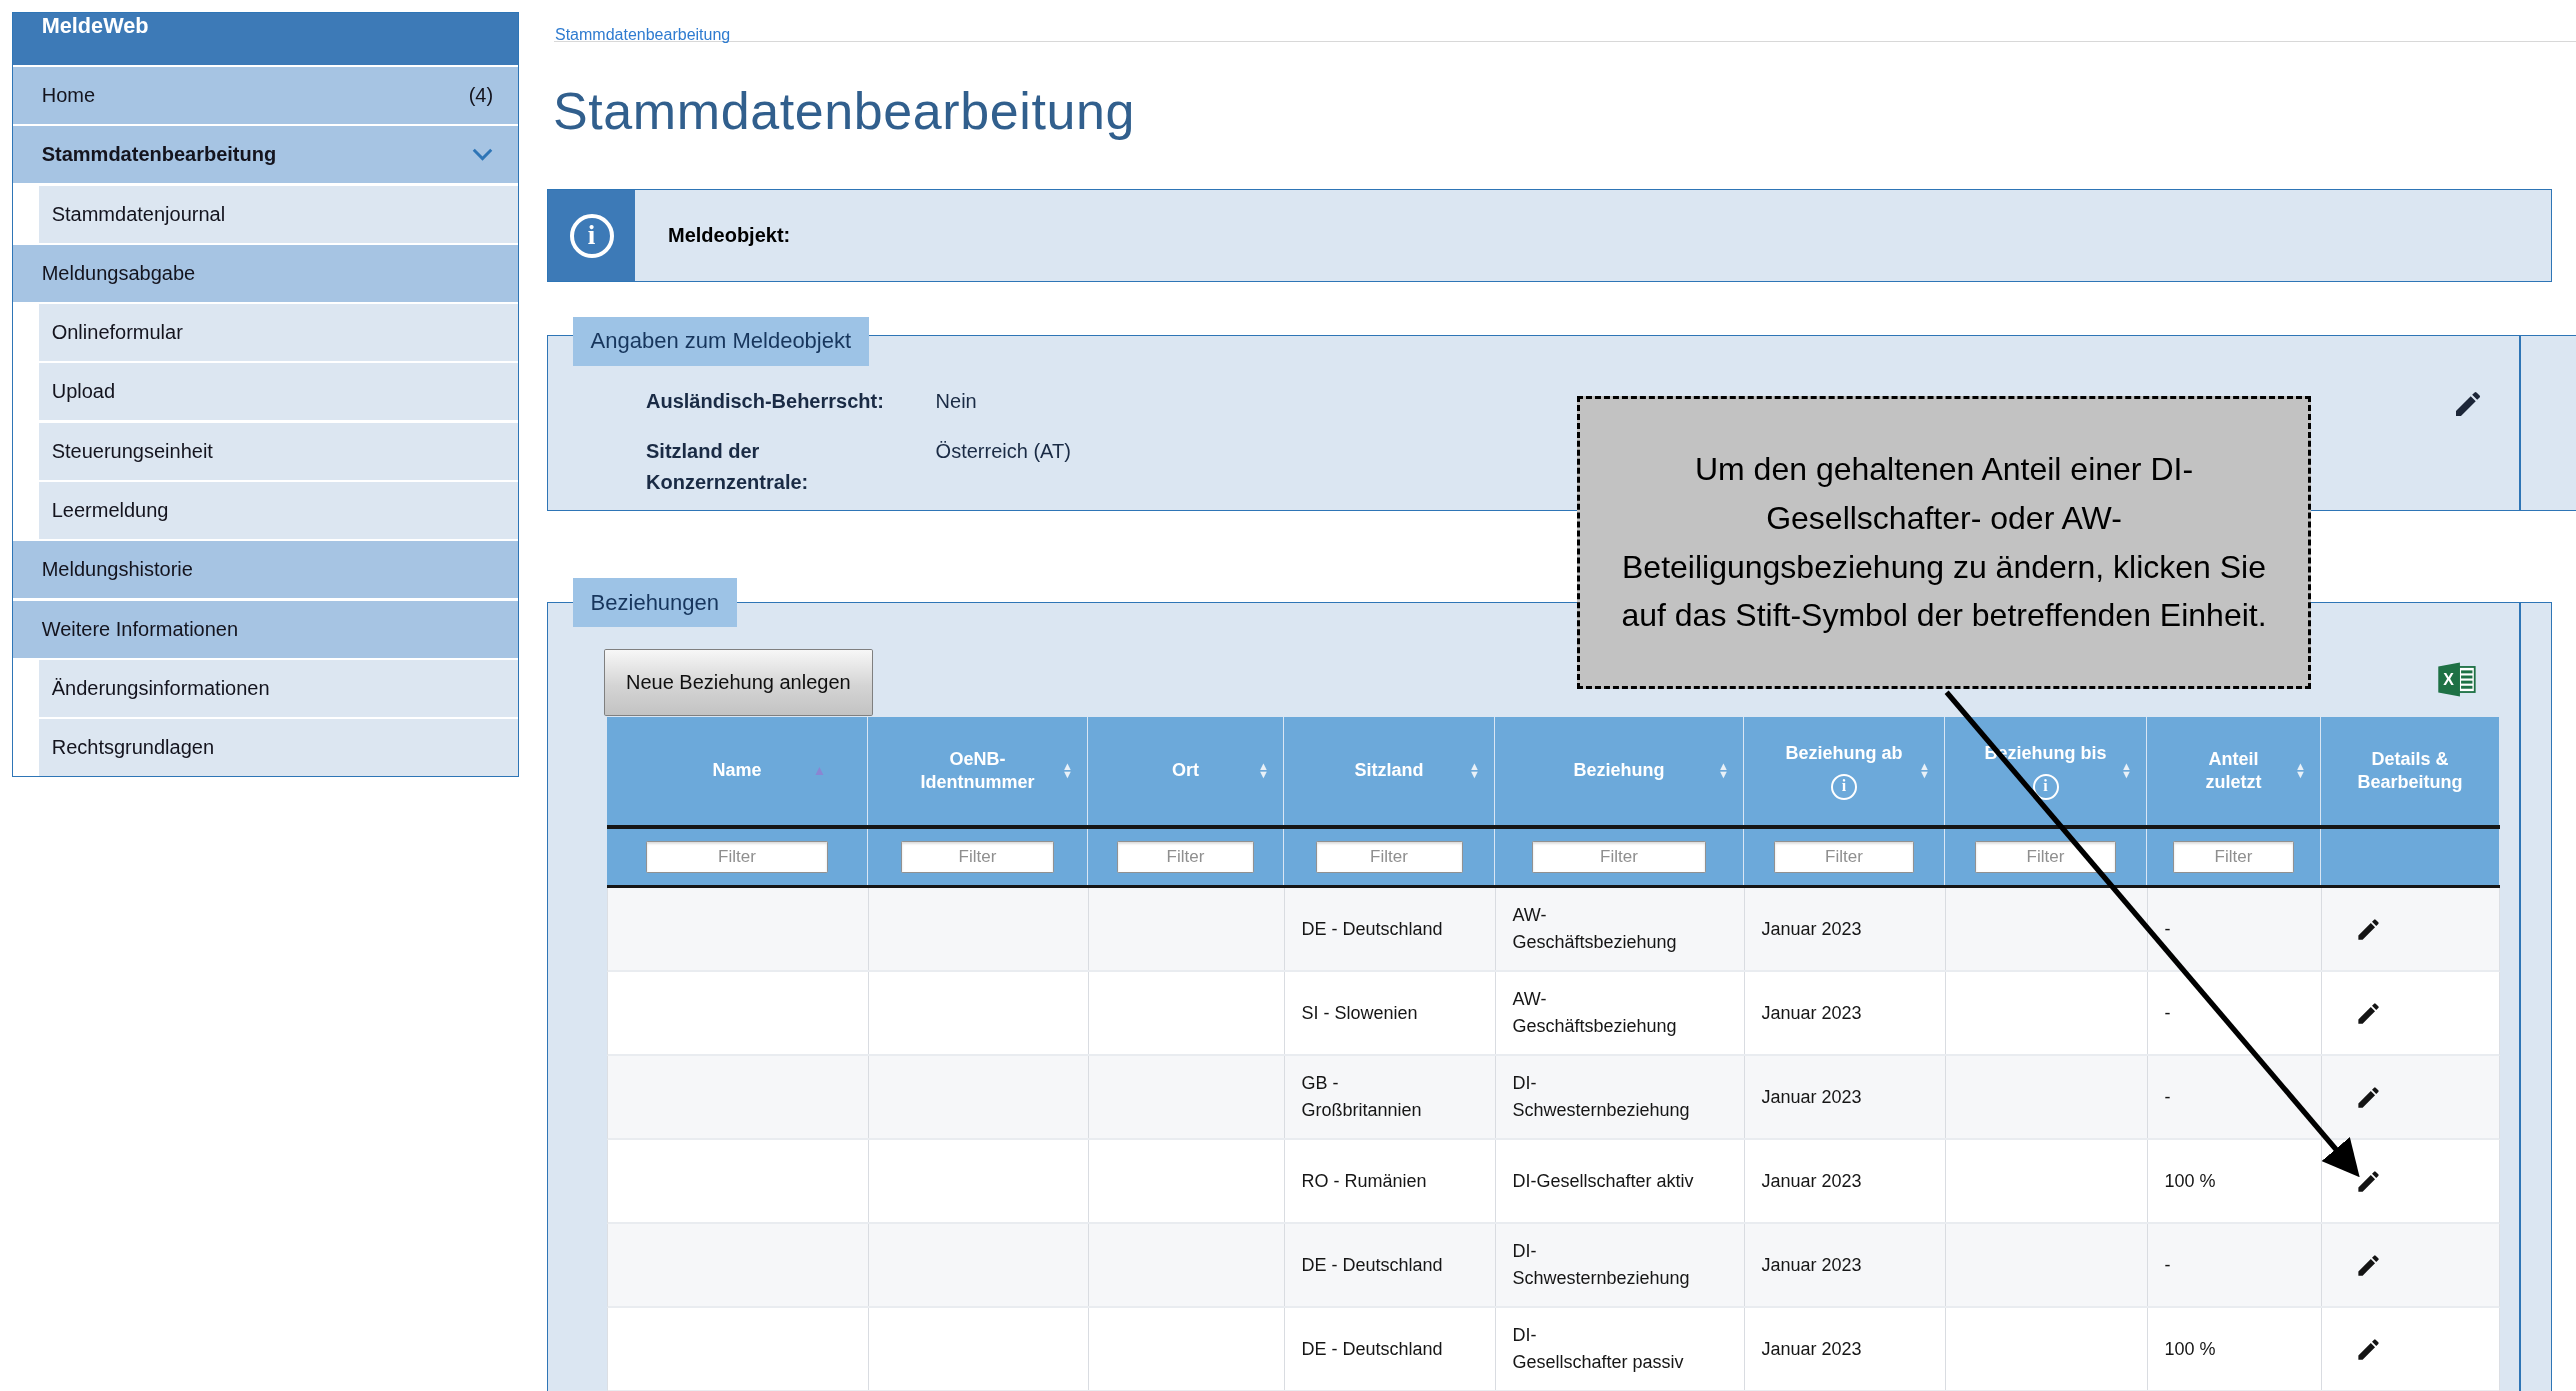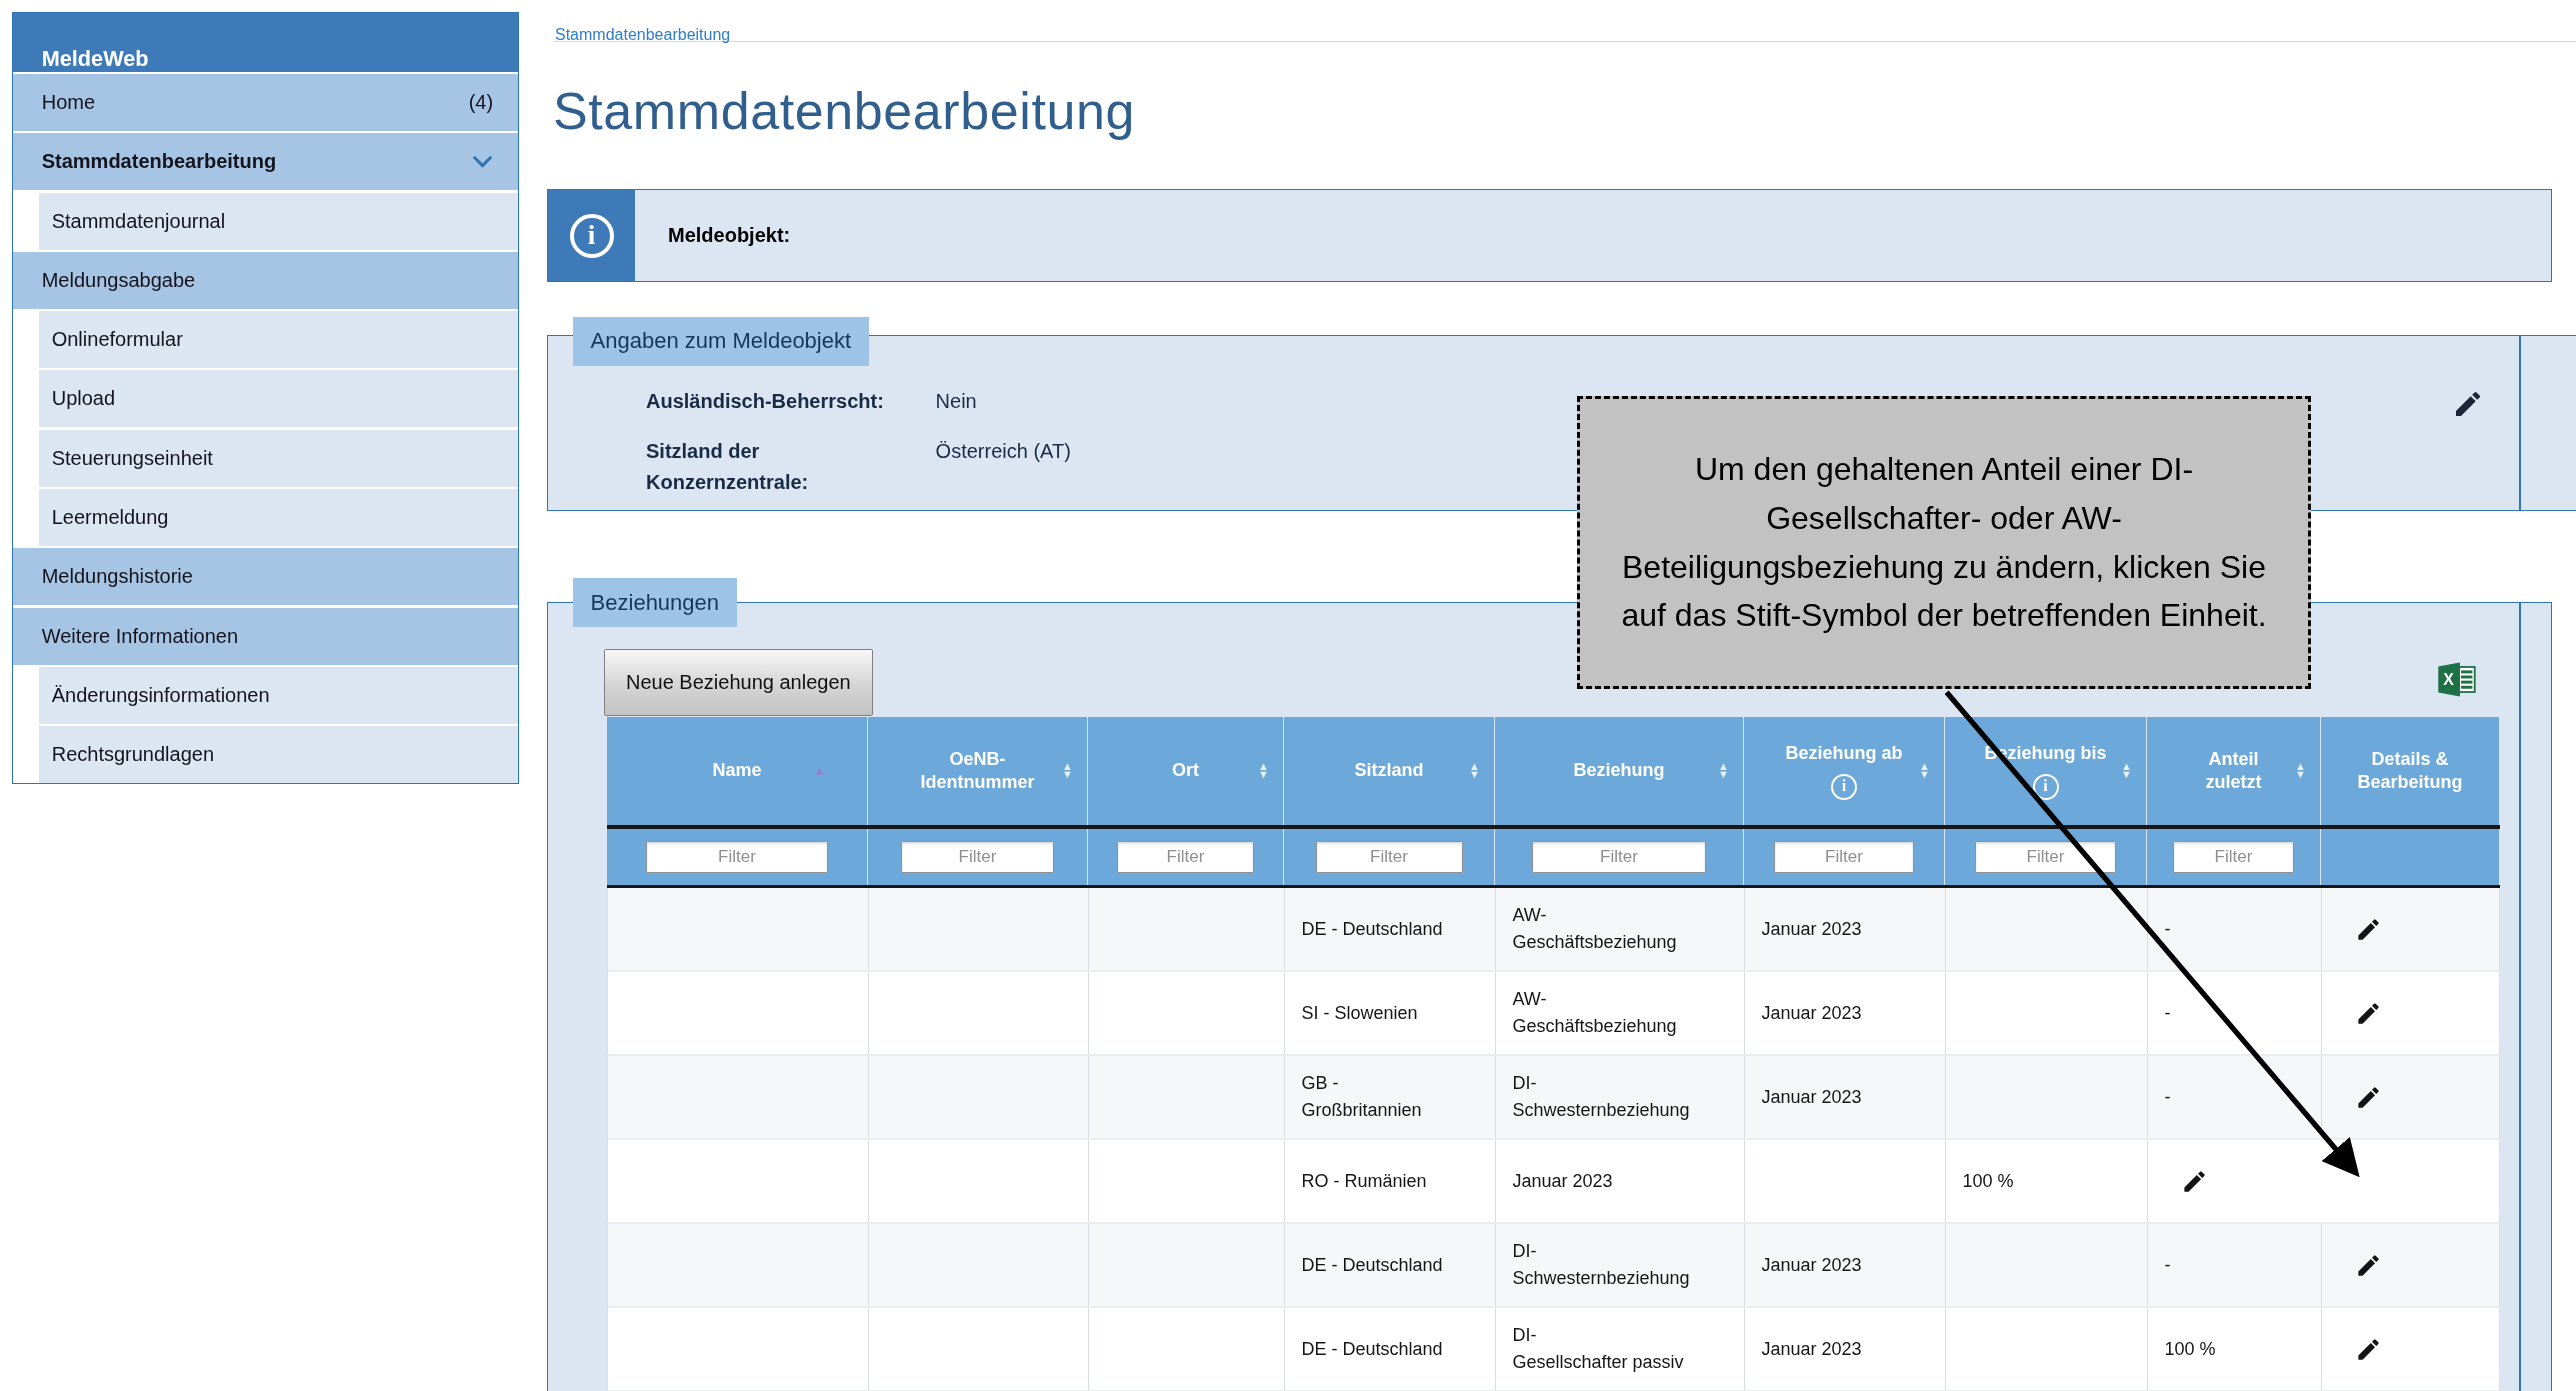--- a/index.html
+++ b/index.html
@@ -5,22 +5,22 @@
   * { box-sizing: border-box; margin: 0; padding: 0; }
   html,body { background:#fff; }
   #page {
     position: relative; width: 2576px; height: 1392px; overflow: hidden;
     background: #ffffff; font-family: "Liberation Sans", sans-serif;
   }
 
   
   #sidebar { position:absolute; left:11.7px; top:11.7px; width:507px;
     border:1.8px solid var(--border_blue); background:#fff; }
-  .sb-header { height:59px; background:var(--sidebar_header_bg); color:#fff;
-    font-weight:bold; font-size:21.7px; display:flex; align-items:flex-end; padding-left:29px; }
+  .sb-header { height:52px; background:var(--sidebar_header_bg); color:#fff;
+    font-weight:bold; font-size:21.7px; display:flex; align-items:flex-start; padding-left:29px; }
   .nav-item { height:57px; margin-top:2.3px; background:var(--nav_level1_bg);
     display:flex; align-items:center; padding:0 24.6px 0 29px; font-size:20px;
     color:#14141e; cursor:pointer; }
   .nav-item.sub { margin-left:26px; background:var(--nav_level2_bg); padding-left:13px; }
   .nav-item.bold .nav-label { font-weight:bold; }
   .nav-badge { margin-left:auto; font-size:20px; }
   .chevron { margin-left:auto; display:flex; align-items:center; }
 
   
   .topline { position:absolute; left:554px; top:41px; width:2022px; height:1.2px; background:#d8d8d8; }
@@ -410,20 +410,23 @@
             </div>
             <div class="td c2">
               <span class="td-text"></span>
             </div>
             <div class="td c3">
               <span class="td-text"></span>
             </div>
             <div class="td c4">
               <span class="td-text">RO - Rumänien</span>
             </div>
+            <div class="td c5">
+              <span class="td-text">DI-Gesellschafter&nbsp;aktiv</span>
+            </div>
             <div class="td c6">
               <span class="td-text">Januar 2023</span>
             </div>
             <div class="td c7">
               <span class="td-text"></span>
             </div>
             <div class="td c8">
               <span class="td-text">100 %</span>
             </div>
             <div class="td c9 td-edit">

